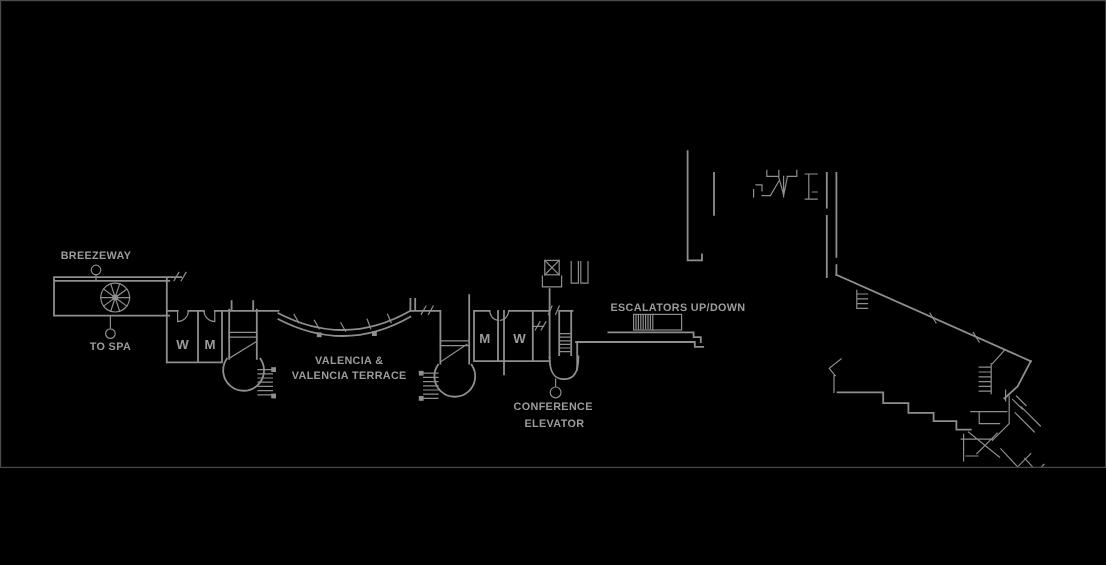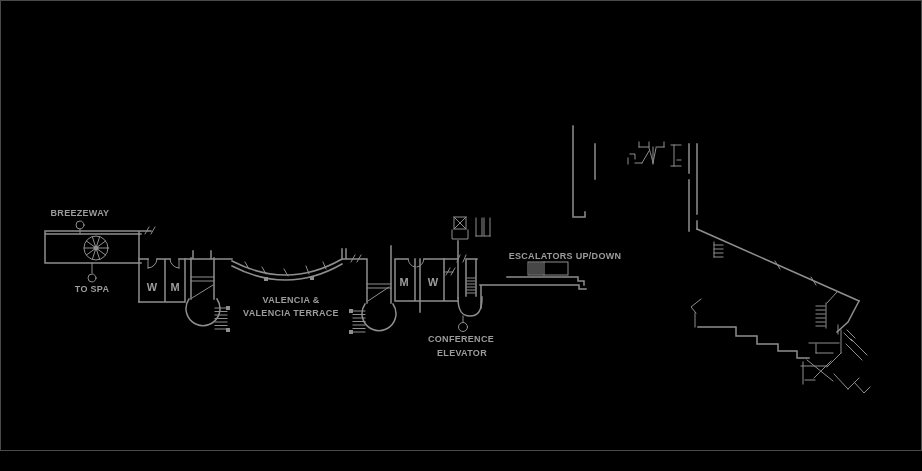--- a/index.html
+++ b/index.html
@@ -1,18 +1,18 @@
 <!DOCTYPE html>
 <html><head>
 <meta charset="utf-8">
 <style>
   html,body{margin:0;padding:0;background:#000;}
   .screen{
     position:relative;
-    width:922px;height:451px;
+    width:922px;height:390px;
     background:#000;
     border:1px solid #4a4a4a;
     box-sizing:border-box;
     overflow:hidden;
     font-family:"Liberation Sans",sans-serif;
   }
   svg{position:absolute;top:0;left:0;}
   
   .w{stroke:#8e8e8e;stroke-width:1.5;fill:none;stroke-linecap:square;}
   .t{stroke:#8e8e8e;stroke-width:1;fill:none;stroke-linecap:square;}

